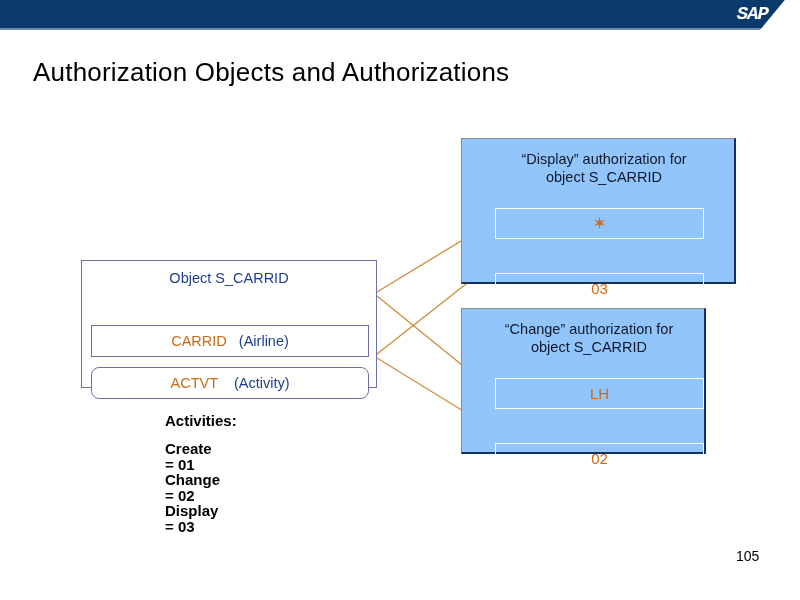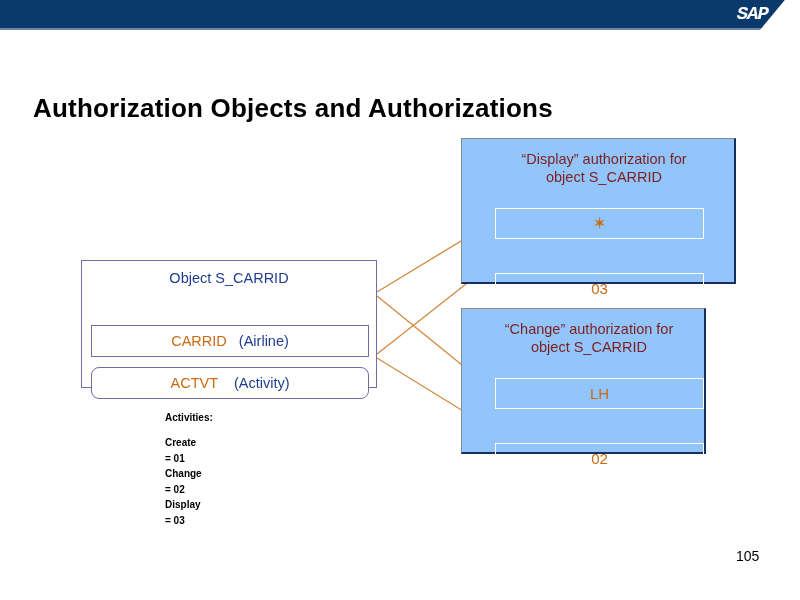--- a/index.html
+++ b/index.html
@@ -49,24 +49,23 @@
     z-index: 2;
     clip-path: polygon(100% 0, 100% 100%, 0 100%, 62% 0);
   }
 
   
   #page-title {
     position: absolute;
     left: 33px; top: 57px;
     font-size: 26px;
     color: #000000;
-    font-weight: bold;
+    font-weight: normal;
     white-space: nowrap;
     letter-spacing: 0.2px;
-    margin-top: 36px;
   }
 
   
   #connectors {
     position: absolute;
     left: 0; top: 0;
     width: 800px; height: 600px;
     z-index: 1;
     pointer-events: none;
   }
@@ -115,21 +114,21 @@
     border-left: 1px solid #8a8a8a;
     border-right: 2px solid #15305c;
     border-bottom: 2px solid #15305c;
     box-sizing: border-box;
     z-index: 2;
   }
   #auth-display { left: 461px; top: 138px; width: 275px; height: 146px; }
   #auth-change  { left: 461px; top: 308px; width: 245px; height: 146px; }
   .auth-title {
     text-align: center;
-    color: #7f1d1d;
+    color: #0f172a;
     font-size: 14.5px;
     line-height: 18px;
     margin-top: 11px;
     padding: 0 14px;
     margin-left: 12px;
   }
   .value-box {
     position: absolute;
     left: 33px;
     width: 209px;
@@ -149,21 +148,21 @@
     line-height: 29px;
   }
 
   
   #activities {
     position: absolute;
     left: 165px; top: 412px;
     z-index: 2;
     color: #000000;
     font-weight: bold;
-    font-size: 10px;
+    font-size: 15px;
   }
   #activities-heading { margin-bottom: 12px; }
   .activity-row {
     display: flex;
     line-height: 15.5px;
     flex-direction: column;
   }
   .activity-name { width: 72px; }
   .activity-value { width: 50px; }
 

